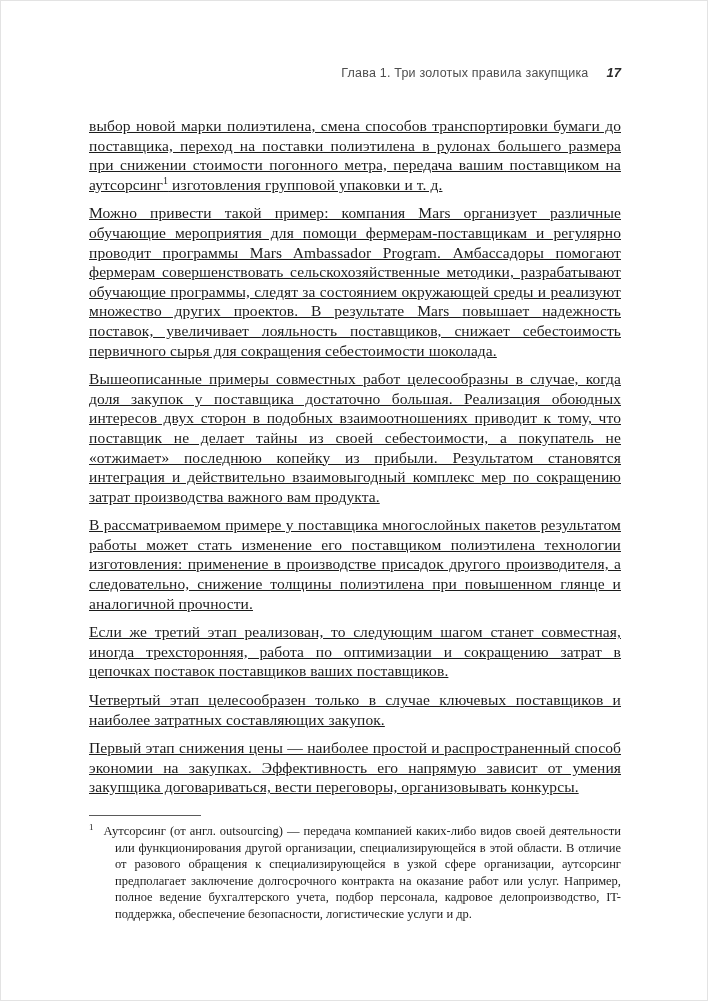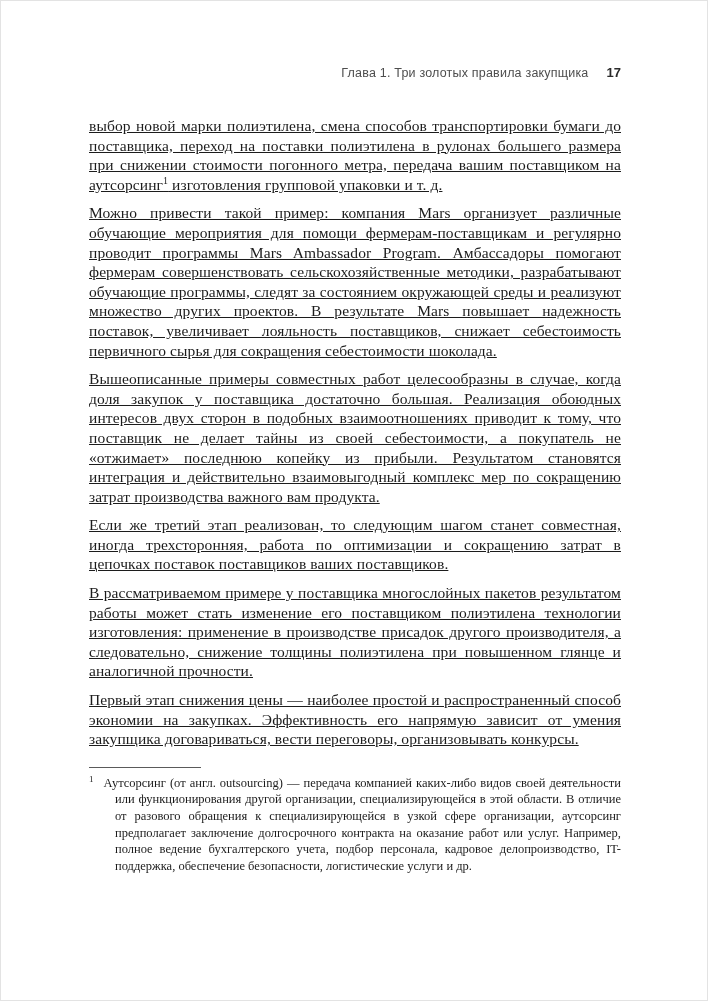--- a/index.html
+++ b/index.html
@@ -30,20 +30,21 @@
     margin-bottom: 36px;
   }
   .running-head .chapter {
     letter-spacing: 0.2px;
   }
   .running-head .pagenum {
     font-weight: bold;
     color: #2b2b2b;
     margin-left: 18px;
     font-size: 13px;
+    font-style: italic;
   }
   .body-text p {
     margin: 0 0 9px 0;
     font-size: 15.5px;
     line-height: 19.6px;
     text-align: justify;
     letter-spacing: 0.1px;
     text-decoration: underline;
   }
   .body-text sup {
@@ -86,24 +87,25 @@
   </header>
 
   <main class="body-text">
 
     <p><span>выбор новой марки полиэтилена, смена способов транспортировки бумаги до поставщика, переход на поставки полиэтилена в рулонах большего размера при снижении стоимости погонного метра, передача вашим поставщиком на аутсорсинг</span><sup>1</sup><span> изготовления групповой упаковки и т. д.</span></p>
 
     <p>Можно привести такой пример: компания Mars организует различные обучающие мероприятия для помощи фермерам-поставщикам и регулярно проводит программы Mars Ambassador Program. Амбассадоры помогают фермерам совершенствовать сельскохозяйственные методики, разрабатывают обучающие программы, следят за состоянием окружающей среды и реализуют множество других проектов. В результате Mars повышает надежность поставок, увеличивает лояльность поставщиков, снижает себестоимость первичного сырья для сокращения себестоимости шоколада.</p>
 
     <p>Вышеописанные примеры совместных работ целесообразны в случае, когда доля закупок у поставщика достаточно большая. Реализация обоюдных интересов двух сторон в подобных взаимоотношениях приводит к тому, что поставщик не делает тайны из своей себестоимости, а покупатель не «отжимает» последнюю копейку из прибыли. Результатом становятся интеграция и действительно взаимовыгодный комплекс мер по сокращению затрат производства важного вам продукта.</p>
 
+    <p>В рассматриваемом примере у поставщика многослойных пакетов результатом работы может стать изменение его поставщиком полиэтилена технологии изготовления: применение в производстве присадок другого производителя, а следовательно, снижение толщины полиэтилена при повышенном глянце и аналогичной прочности.</p>
+
     <p>Если же третий этап реализован, то следующим шагом станет совместная, иногда трехсторонняя, работа по оптимизации и сокращению затрат в цепочках поставок поставщиков ваших поставщиков.</p>
 
-    <p>В рассматриваемом примере у поставщика многослойных пакетов результатом работы может стать изменение его поставщиком полиэтилена технологии изготовления: применение в производстве присадок другого производителя, а следовательно, снижение толщины полиэтилена при повышенном глянце и аналогичной прочности.</p>
-
+    <p>Четвертый этап целесообразен только в случае ключевых поставщиков и наиболее затратных составляющих закупок.</p>
 
     <p>Первый этап снижения цены — наиболее простой и распространенный способ экономии на закупках. Эффективность его напрямую зависит от умения закупщика договариваться, вести переговоры, организовывать конкурсы.</p>
 
   </main>
 
   <footer class="footnote-block">
     <div class="footnote-rule"></div>
     <div class="footnote"><sup class="fn-marker">1</sup><span>Аутсорсинг (от англ. outsourcing) — передача компанией каких-либо видов своей деятельности или функционирования другой организации, специализирующейся в этой области. В отличие от разового обращения к специализирующейся в узкой сфере организации, аутсорсинг предполагает заключение долгосрочного контракта на оказание работ или услуг. Например, полное ведение бухгалтерского учета, подбор персонала, кадровое делопроизводство, IT-поддержка, обеспечение безопасности, логистические услуги и др.</span></div>
   </footer>
 

